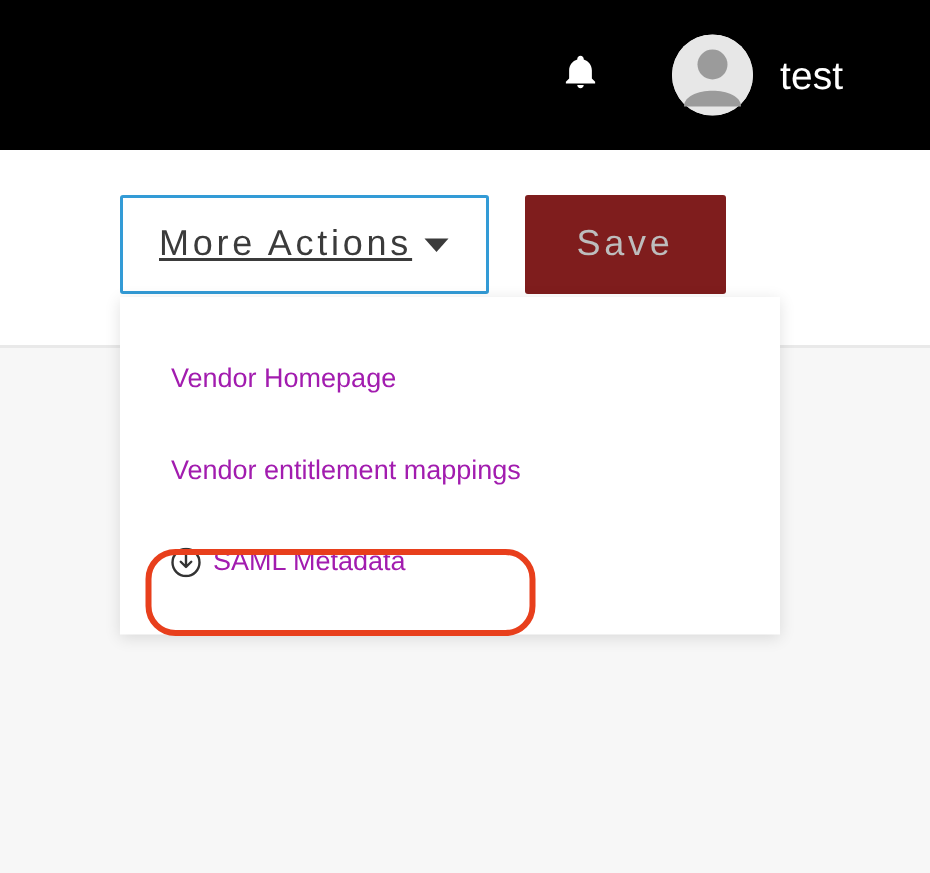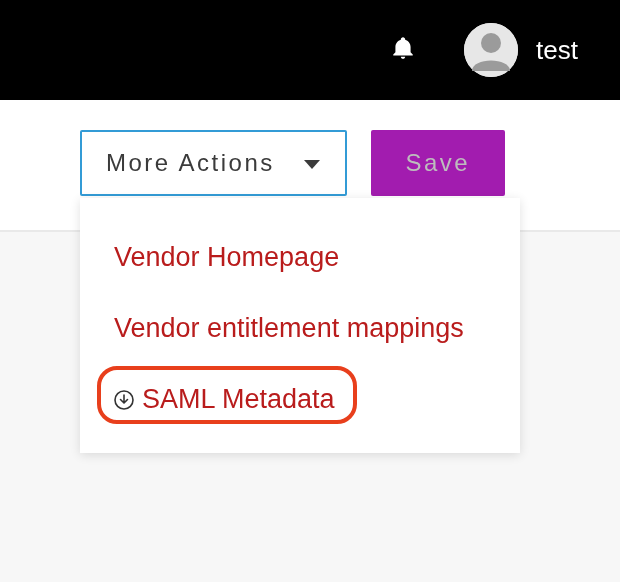--- a/index.html
+++ b/index.html
@@ -10,21 +10,21 @@
       background: #fff;
       overflow: hidden;
       position: relative;
     }
     .topbar {
       background: #000;
       height: 100px;
       display: flex;
       align-items: center;
       justify-content: flex-end;
-      padding-right: 42px;
+      padding-right: 58px;
       gap: 48px;
     }
     .bell-icon { color: #fff; }
     .user-area {
       display: flex;
       align-items: center;
       gap: 18px;
     }
     .avatar {
       width: 54px;
@@ -56,26 +56,27 @@
       font-size: 24px;
       letter-spacing: 2.5px;
       padding: 0 24px;
       border-radius: 2px;
       cursor: pointer;
     }
     .btn-more {
       border: 2px solid #339bd6;
       background: #fff;
       color: #3b3b3b;
-      gap: 26px;
+      gap: 5px;
+      text-decoration: underline;
     }
     .btn-more .caret { margin-left: 2px; }
     .btn-save {
       border: none;
-      background: #a21caf;
+      background: #7f1d1d;
       color: #bdbdbd;
       width: 134px;
       cursor: default;
     }
     .bottom-bg {
       position: absolute;
       left: 0;
       right: 0;
       top: 232px;
       bottom: 0;
@@ -85,22 +86,22 @@
       position: absolute;
       top: 198px;
       left: 80px;
       width: 440px;
       background: #fff;
       box-shadow: 0 2px 10px rgba(0,0,0,0.12);
       padding: 24px 0 18px 0;
     }
     .dropdown-item {
       padding: 20px 34px;
-      font-size: 27px;
-      color: #b91c1c;
+      font-size: 18px;
+      color: #a21caf;
       cursor: pointer;
       display: flex;
       align-items: center;
       gap: 8px;
     }
     .highlight {
       position: absolute;
       border: 4px solid #e83f1c;
       border-radius: 20px;
       pointer-events: none;

